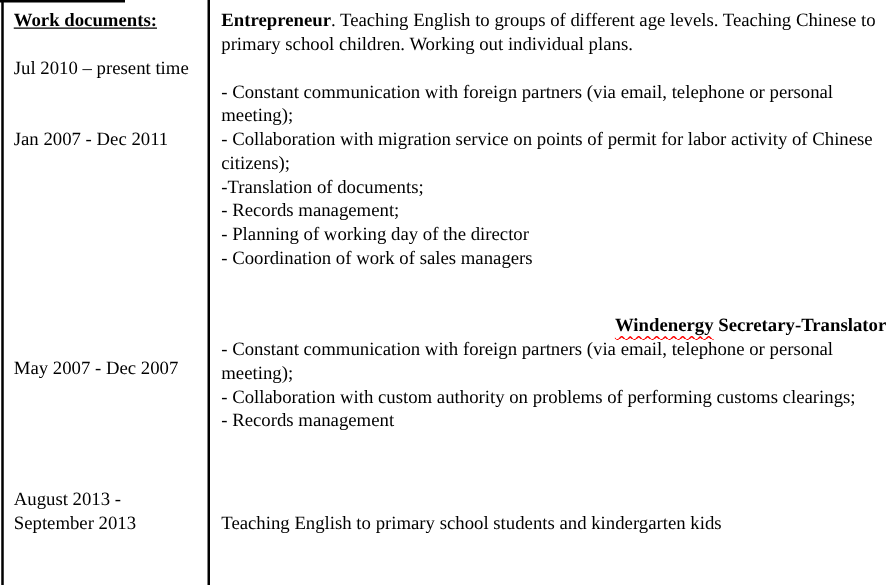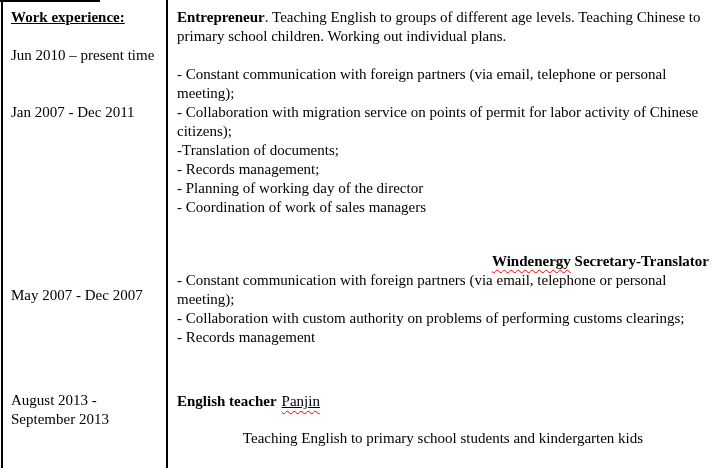--- a/index.html
+++ b/index.html
@@ -33,44 +33,45 @@
 
   
   .right-cell { position: absolute; left: 177px; top: 0; width: 532px; }
   .block { position: absolute; left: 0; width: 532px; }
   .block-entrepreneur { top: 8px; }
   .block-tpc { top: 65px; }
   .block-wind { top: 252px; }
   .block-teacher { top: 392px; }
   .block p { margin: 0; padding: 0; }
   .bold { font-weight: bold; text-align: right; }
-  .job-desc-gap { margin-top: 18px !important; text-align: center; }
+  .job-desc-gap { margin-top: 18px !important; }
   .squiggle-red {
     text-decoration: underline;
     text-decoration-style: wavy;
     text-decoration-color: #ff0000;
     text-decoration-thickness: 1px;
     text-underline-offset: 3px;
+    margin-left: 36px;
   }
   .underline-solid { text-decoration: underline; text-decoration-color: #000000; }
   .underline-solid .squiggle-red { text-underline-offset: 4px; }
   .title-gap { margin-right: 5px; }
 </style>
 </head>
 <body>
 
 <div class="page">
 
   <div class="border-top-stub"></div>
   <div class="border-left"></div>
   <div class="border-divider"></div>
 
   <div class="left-cell">
-    <div class="heading">Work experience:</div>
-    <div class="period period-0">Jun 2010 – present time</div>
+    <div class="heading">Work documents:</div>
+    <div class="period period-0">Jul 2010 – present time</div>
     <div class="period period-1">Jan 2007 - Dec 2011</div>
     <div class="period period-2">May 2007 - Dec 2007</div>
     <div class="period period-3">August 2013 - September 2013</div>
   </div>
 
   <div class="right-cell">
 
     <div class="block block-entrepreneur">
       <p><span class="bold">Entrepreneur</span><span>. Teaching English to groups of different age levels. Teaching Chinese to primary school children. Working out individual plans.</span></p>
     </div>
@@ -85,18 +86,17 @@
     </div>
 
     <div class="block block-wind">
       <p class="bold"><span class="squiggle-red">Windenergy</span><span> Secretary-Translator</span></p>
       <p>- Constant communication with foreign partners (via email, telephone or personal meeting);</p>
       <p>- Collaboration with custom authority on problems of performing customs clearings;</p>
       <p>- Records management</p>
     </div>
 
     <div class="block block-teacher">
-      <p><span class="bold title-gap">English teacher</span><span class="underline-solid"><span class="squiggle-red">Panjin</span></span></p>
       <p class="job-desc-gap">Teaching English to primary school students and kindergarten kids</p>
     </div>
 
   </div>
 </div>
 
 </body></html>

